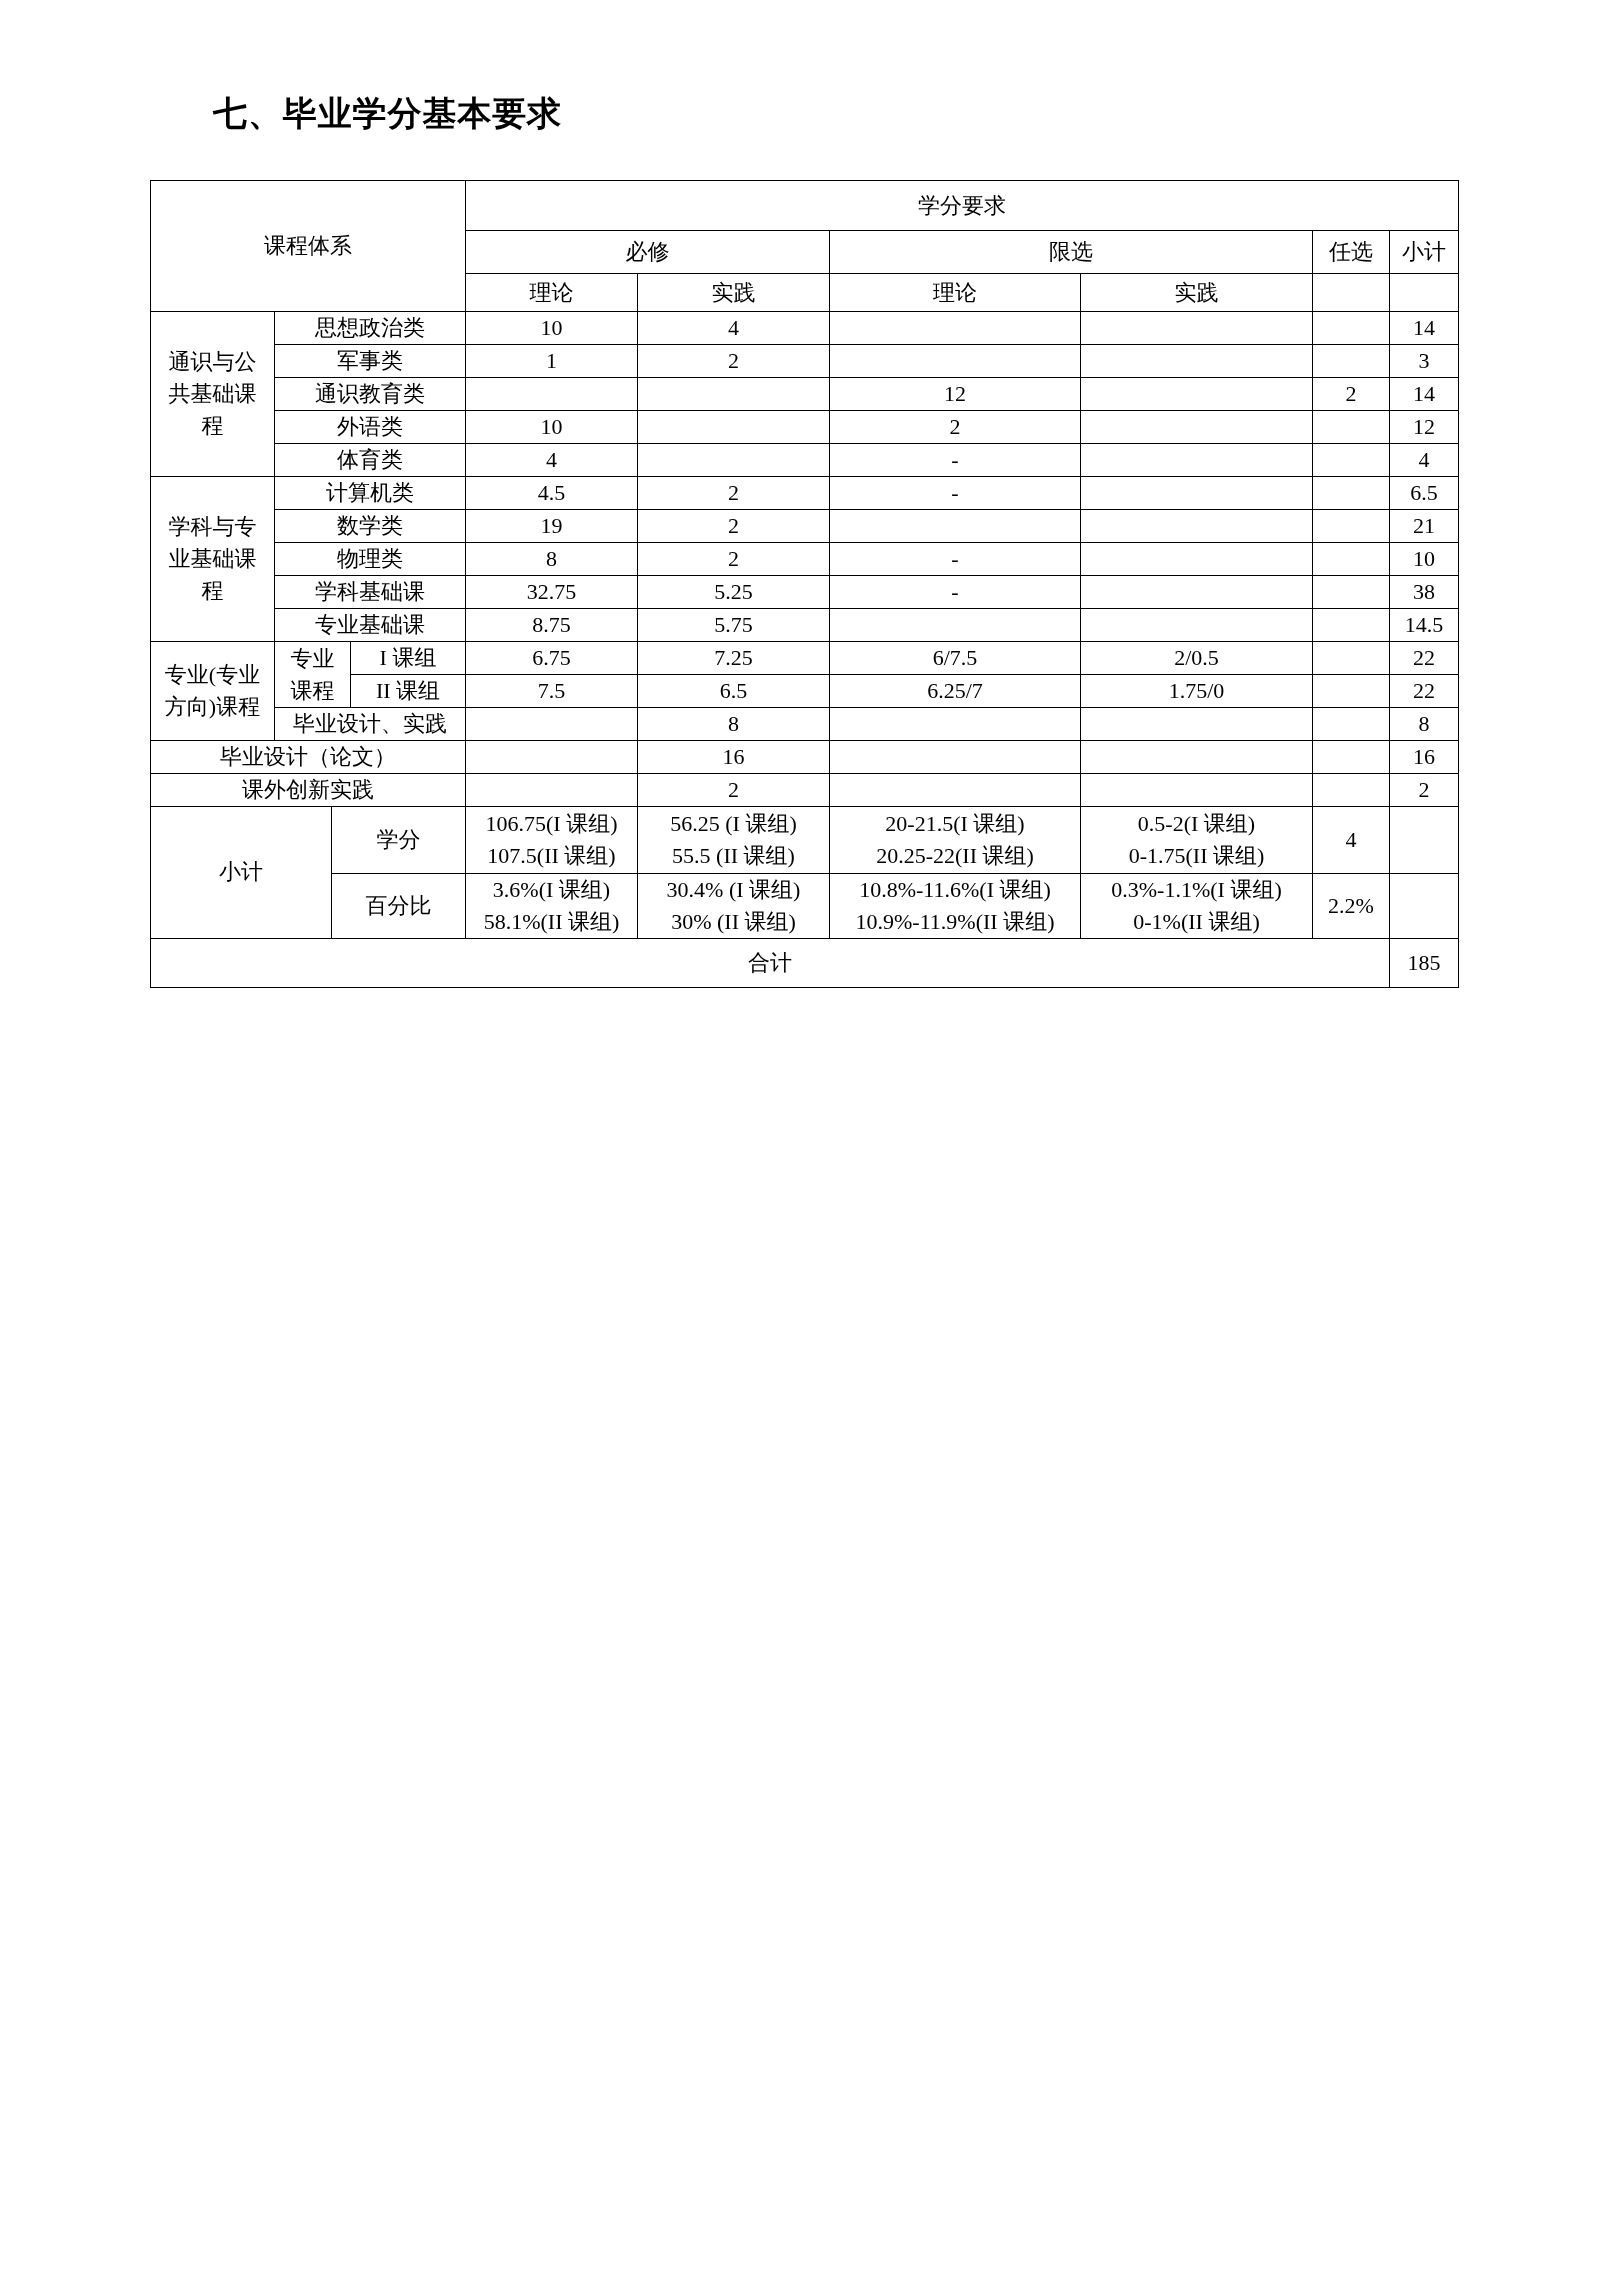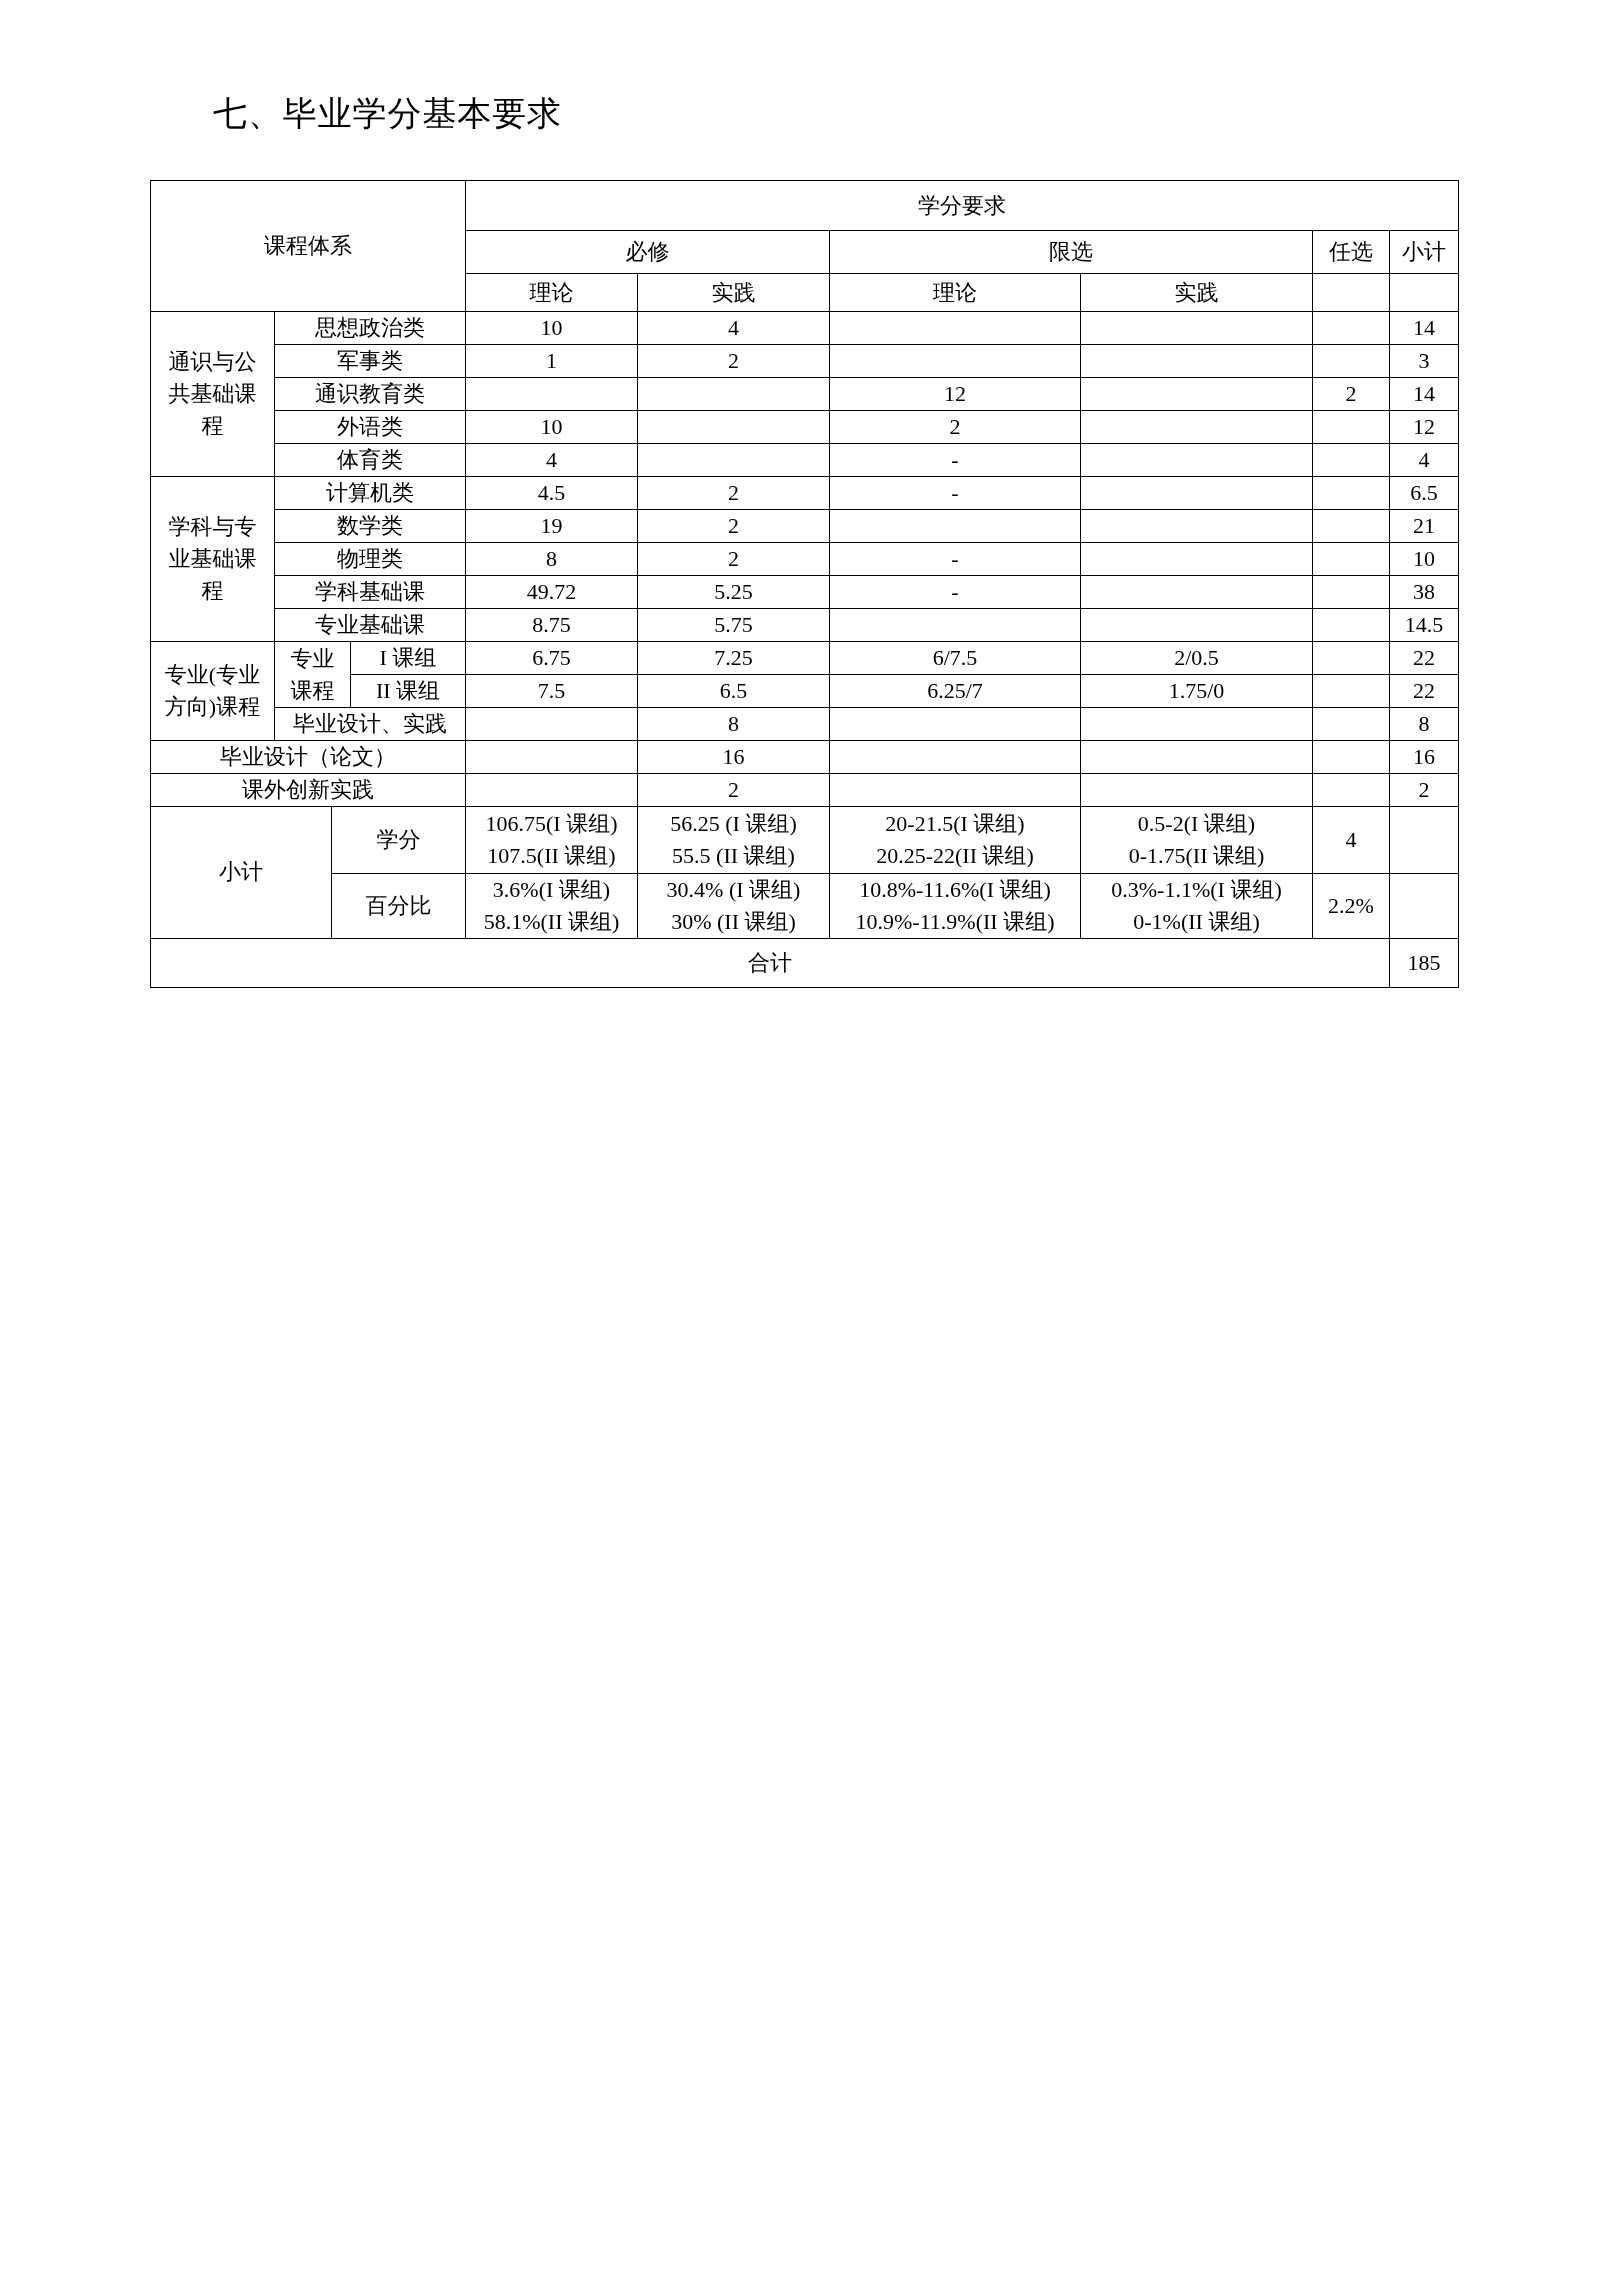--- a/index.html
+++ b/index.html
@@ -14,21 +14,21 @@
     background: #ffffff;
     color: #000000;
     font-family: "Liberation Serif", "DejaVu Serif", serif;
     overflow: hidden;
   }
   .page-title {
     position: absolute;
     left: 213px;
     top: 92px;
     font-family: "Liberation Sans", "DejaVu Sans", sans-serif;
-    font-weight: normal;
+    font-weight: bold;
     font-size: 34px;
     line-height: 42px;
     letter-spacing: 0.9px;
     white-space: nowrap;
   }
   table.credit-table {
     position: absolute;
     left: 150px;
     top: 180px;
     width: 1306px;
@@ -173,21 +173,21 @@
       <td colspan="3">物理类</td>
       <td>8</td>
       <td>2</td>
       <td>-</td>
       <td></td>
       <td></td>
       <td>10</td>
     </tr>
     <tr class="h-data">
       <td colspan="3">学科基础课</td>
-      <td>49.72</td>
+      <td>32.75</td>
       <td>5.25</td>
       <td>-</td>
       <td></td>
       <td></td>
       <td>38</td>
     </tr>
     <tr class="h-data">
       <td colspan="3">专业基础课</td>
       <td>8.75</td>
       <td>5.75</td>

